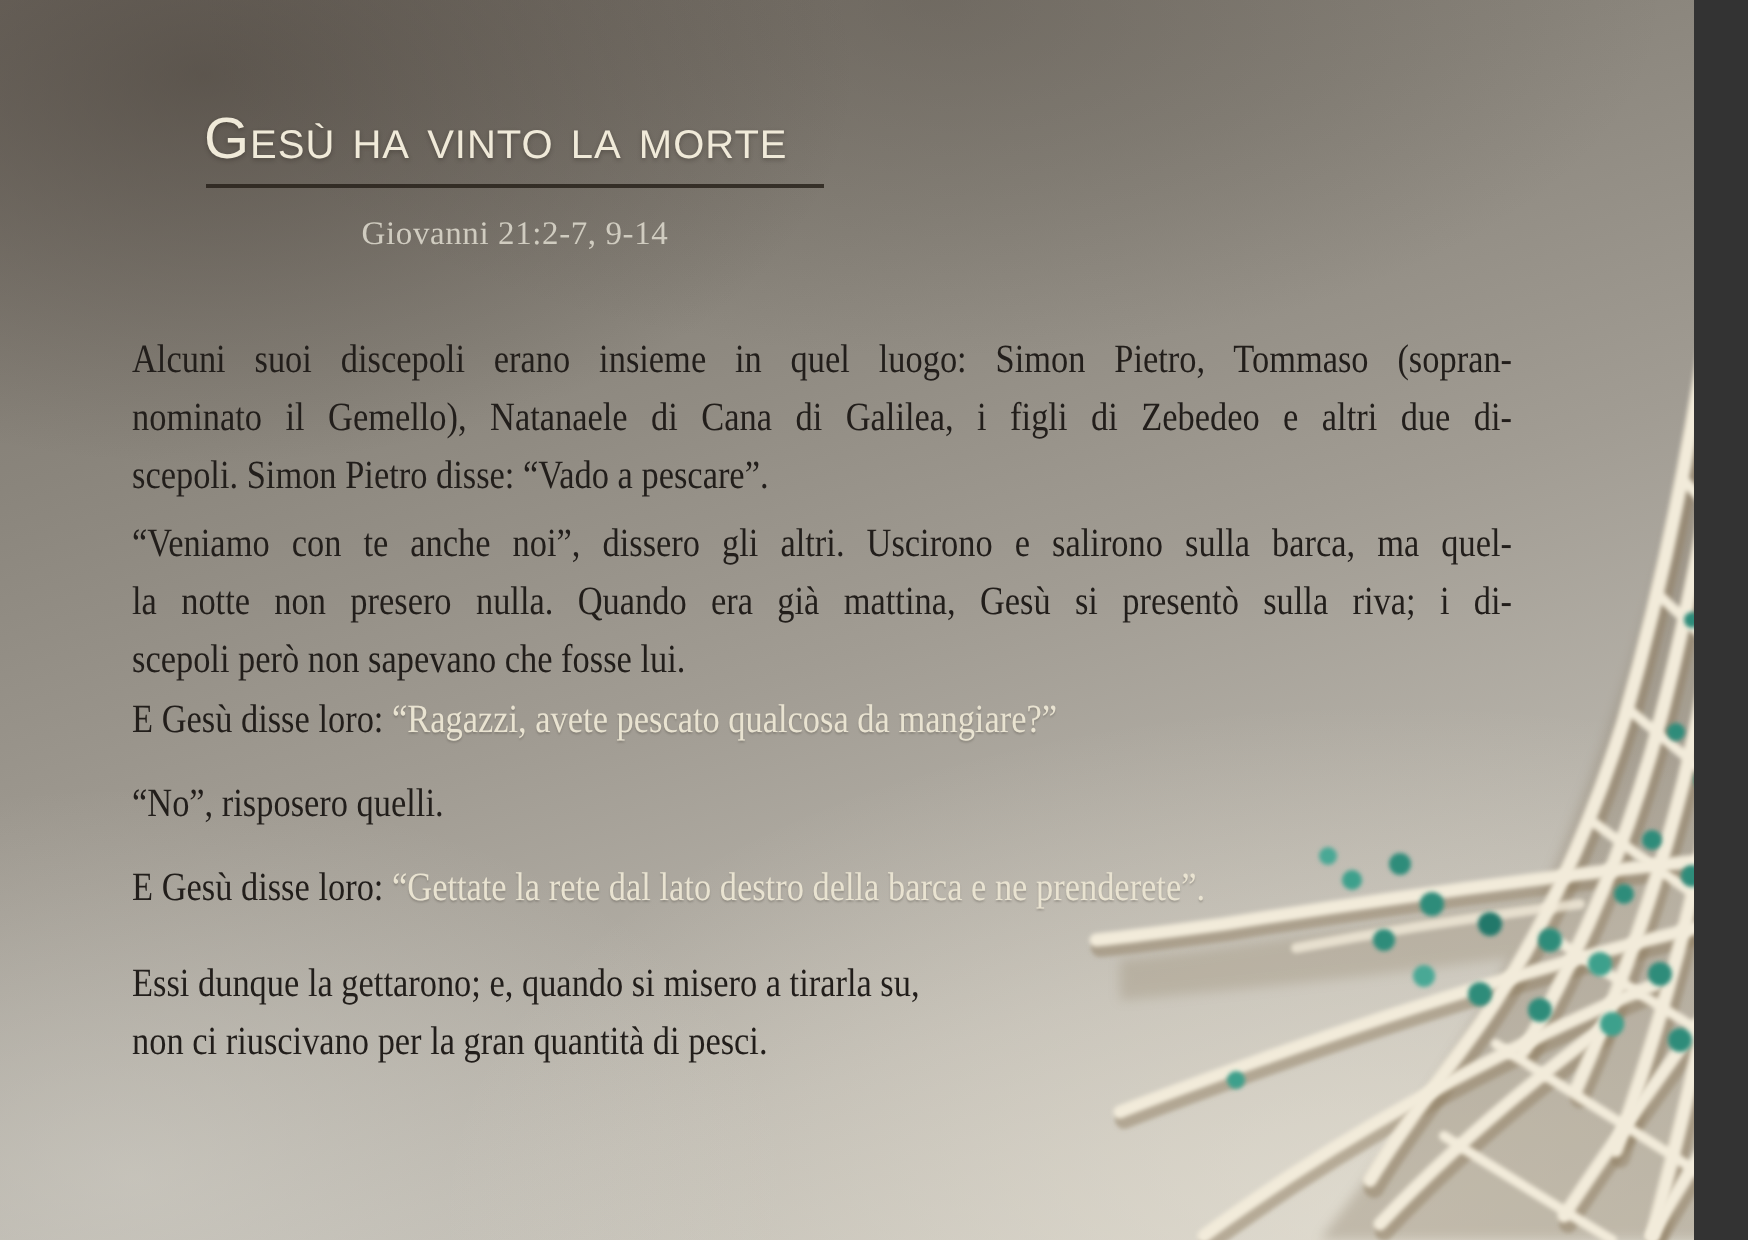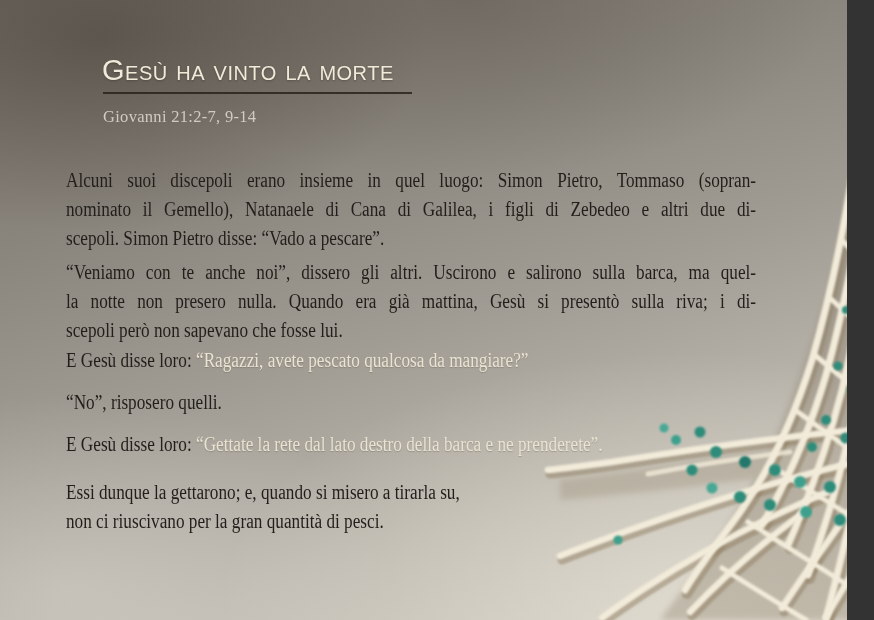--- a/index.html
+++ b/index.html
@@ -28,21 +28,21 @@
     font-variant:small-caps; font-size:29px; letter-spacing:0.5px;
     color:var(--c-title); white-space:nowrap;
     text-shadow:0 1px 2px rgba(40,35,30,0.35);
   }
   .rule{
     position:absolute; left:103px; top:92px; width:309px; height:2px;
     background:var(--c-underline); opacity:0.82;
   }
   .reference{
     position:absolute; left:103px; top:107px; width:309px;
-    text-align:left; font-size:16.5px; color:var(--c-reference);
+    text-align:center; font-size:16.5px; color:var(--c-reference);
     letter-spacing:0.3px;
   }
   .passage{
     position:absolute; left:66px; top:166px; width:802px;
     transform:scaleX(0.8604); transform-origin:left top;
     font-size:20px; color:var(--c-body-text);
   }
   .para{margin:0;}
   .para:nth-child(1){margin-bottom:5px;}
   .para:nth-child(2){margin-bottom:1px;}

